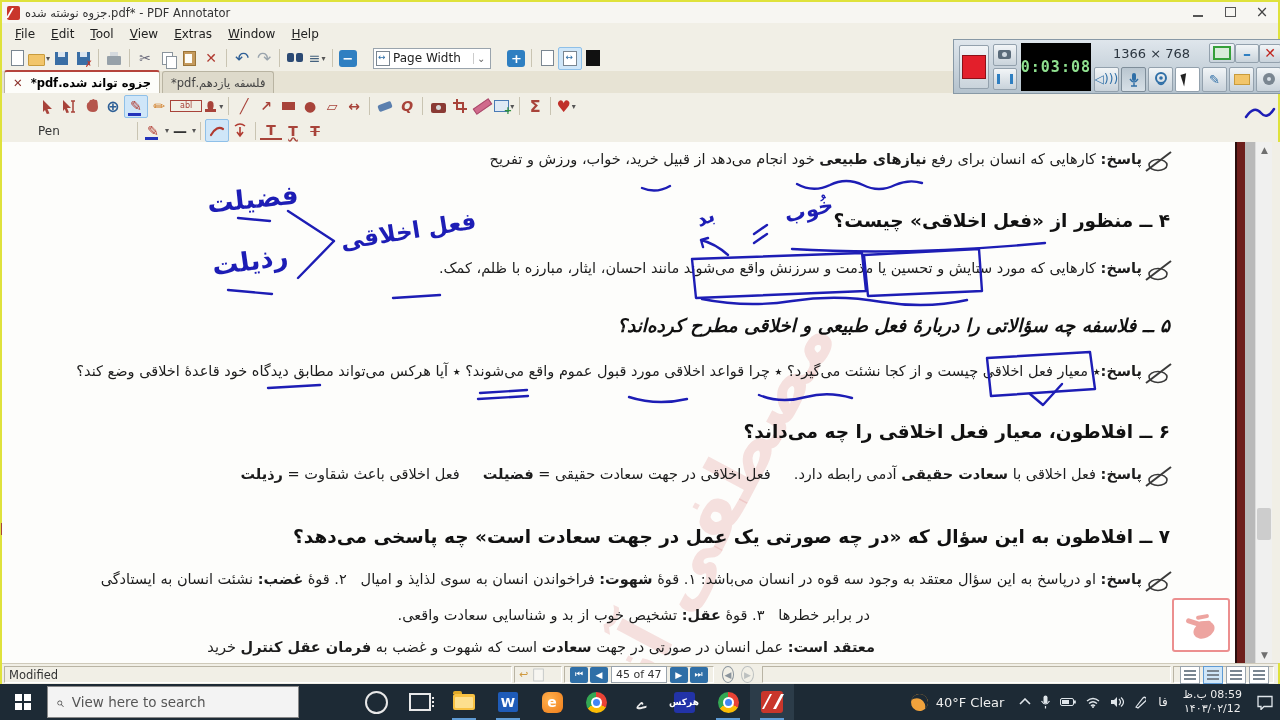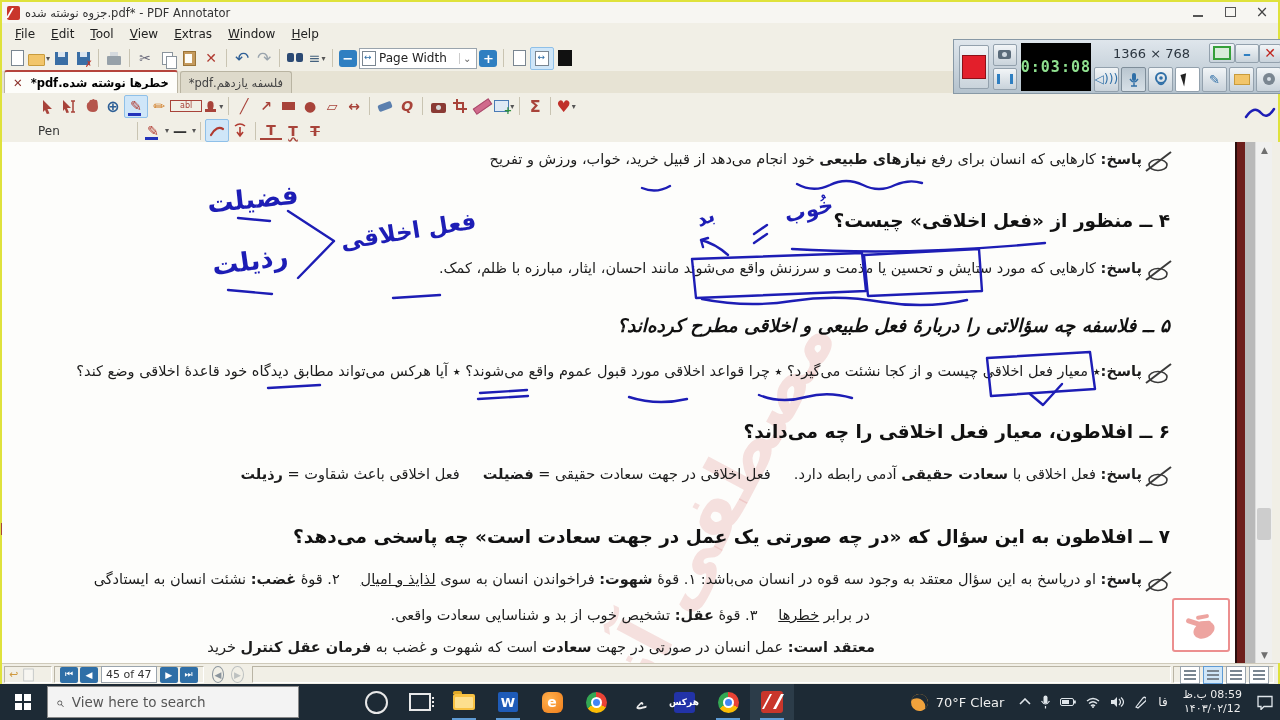--- a/index.html
+++ b/index.html
@@ -26,21 +26,21 @@
   #toolbar1{left:0;top:43px;width:100%;height:26px;display:flex;align-items:center;padding-left:4px;}
   #toolbar2{left:30px;top:91px;width:1250px;height:26px;display:flex;align-items:center;padding-left:4px;}
   #toolbar3{left:30px;top:117px;width:1250px;height:23px;display:flex;align-items:center;padding-left:6px;}
   .tbi{min-width:22px;height:21px;display:flex;align-items:center;justify-content:center;
     font-size:14px;border-radius:2px;position:relative;}
   .sel{background:#cfe6f8;border:1px solid #8fc0e8;}
   .vsep{width:1px;height:18px;background:#c9c4b2;margin:0 4px;}
   .dd{font-size:8px;color:#555;margin-left:1px;}
   .zbtn{width:18px;height:17px;background:#2f7fc1;color:#fff;border-radius:3px;display:flex;
     align-items:center;justify-content:center;font-size:13px;font-weight:bold;margin:0 2px;}
-  #zoomsel{display:flex;align-items:center;border:1px solid #9aa4ad;background:#fff;height:19px;padding:0 2px;margin:0 0;}
+  #zoomsel{display:flex;align-items:center;border:1px solid #9aa4ad;background:#fff;height:19px;padding:0 2px;margin:0 14px;}
   #zoomsel .zs-label{font-size:12px;color:#222;padding:0 8px 0 3px;min-width:72px;}
   #zoomsel .zs-arrow{border-left:1px solid #ccc;padding:0 3px;color:#666;font-size:10px;}
   
   .pgico{width:11px;height:14px;background:#fff;border:1px solid #7a8691;}
   .darkico{width:12px;height:14px;background:#111;border:1px solid #111;}
   .fitwico{width:12px;height:13px;background:#fff;border:1px solid #7a8691;position:relative;}
   .fitwico:before{content:"↔";position:absolute;left:1px;top:0px;font-size:9px;color:#2f6fa7;}
   .foldico{width:15px;height:10px;background:#f2c56a;border:1px solid #c89b3c;border-radius:1px;margin-top:3px;}
   .flopico{width:13px;height:13px;background:#3a6ea5;position:relative;}
   .flopico:before{content:"";position:absolute;left:3px;top:0;width:7px;height:5px;background:#dce6f0;}
@@ -83,21 +83,21 @@
   #gutter{left:1243px;top:140px;width:10px;height:521px;background:#b9b9b9;}
   #scrollbar{left:1253px;top:140px;width:17px;height:521px;background:#f0f0ef;border-left:1px solid #dcdcdc;}
   .scr-arrow{width:17px;height:16px;display:flex;align-items:center;justify-content:center;color:#6f6f6f;font-size:9px;}
   #scr-thumb{position:absolute;left:1px;top:366px;width:14px;height:32px;background:#cdcdcd;border-radius:2px;}
   #rightpad{left:1270px;top:140px;width:8px;height:521px;background:#f1efe6;}
   
   .doc-line{position:absolute;white-space:nowrap;direction:rtl;color:#1c1c1c;}
   .doc-heading{font-weight:bold;font-size:18.5px;color:#111;}
   .doc-answer{font-size:14.5px;}
   .doc-line b{font-weight:bold;}
-  .useg{text-decoration:underline;margin-left:7px;}
+  .useg{}
   #watermark{left:480px;top:190px;width:420px;height:440px;display:flex;align-items:center;justify-content:center;
     transform:rotate(-62deg);font-size:74px;color:rgba(215,110,110,0.20);font-weight:bold;white-space:nowrap;pointer-events:none;}
   .hand-word{position:absolute;color:#1d1db5;font-weight:bold;white-space:nowrap;direction:rtl;}
   #handbox{left:1170px;top:596px;width:54px;height:50px;border:2px solid #ec8f8f;border-radius:3px;background:#fff;
     display:flex;align-items:center;justify-content:center;}
   
   #recorder{left:951px;top:37px;width:329px;height:55px;background:linear-gradient(#dfe6ec,#b4c2cd);
     border:1px solid #8899a6;box-sizing:border-box;display:flex;align-items:center;}
   .rbtn{background:linear-gradient(#f2f5f7,#c9d3db);border:1px solid #93a1ad;border-radius:2px;
     display:flex;align-items:center;justify-content:center;}
@@ -256,21 +256,21 @@
     <span class="tbi sel">
         <span class="fitwico"></span>
       </span>
     <span class="tbi">
         <span class="darkico"></span>
       </span>
   </div>
 
   <div class="abs" id="tabbar">
     <div class="tab active">
-      <span>خطرها نوشته شده.pdf*</span>
+      <span>جزوه تواند شده.pdf*</span>
       <span class="tabclose">✕</span>
     </div>
     <div class="tab inactive">
       <span>فلسفه یازدهم.pdf*</span>
     </div>
   </div>
 
   <div class="abs" id="toolbar2">
     <span class="tbi">
         <svg width="13" height="15">
@@ -520,20 +520,21 @@
             <div class="foldsm"></div>
           </div>
         <div class="rbtn rsm">
             <div class="gear"></div>
           </div>
       </div>
     </div>
   </div>
 
   <div class="abs" id="statusbar">
+    <div class="scell" style="width:508px;">Modified</div>
     <div class="scell" style="width:48px;gap:4px;">
       <span style="color:#d09a40;font-size:11px;">↩</span>
       <span class="pgico" style="opacity:.45;transform:scale(.8);"></span>
     </div>
     <div class="scell">
       <span class="navbtn">⏮</span>
       <span class="navbtn">◀</span>
       <span id="pagefield">45 of 47</span>
       <span class="navbtn">▶</span>
       <span class="navbtn">⏭</span>
@@ -592,21 +593,21 @@
     </div>
   <div class="tbicon run">
       <div class="chrome"></div>
     </div>
   <div class="tbicon run activeapp">
       <div class="pdfa"></div>
     </div>
 
   <div id="tray">
     <div class="moon"></div>
-    <div id="weather">70°F Clear</div>
+    <div id="weather">40°F Clear</div>
     <div class="trayico">
         <svg width="12" height="8">
           <path d="M1,6 L6,1 L11,6" stroke="#dfe5ea" stroke-width="1.6" fill="none"></path>
         </svg>
       </div>
     <div class="trayico">
         <svg width="9" height="14">
           <rect x="2.5" y="0.5" width="4" height="8" rx="2" fill="#dfe5ea"></rect>
           <path d="M0.5,6 q4,6 8,0 M4.5,11 v2.5" stroke="#dfe5ea" stroke-width="1.2" fill="none"></path>
         </svg>

